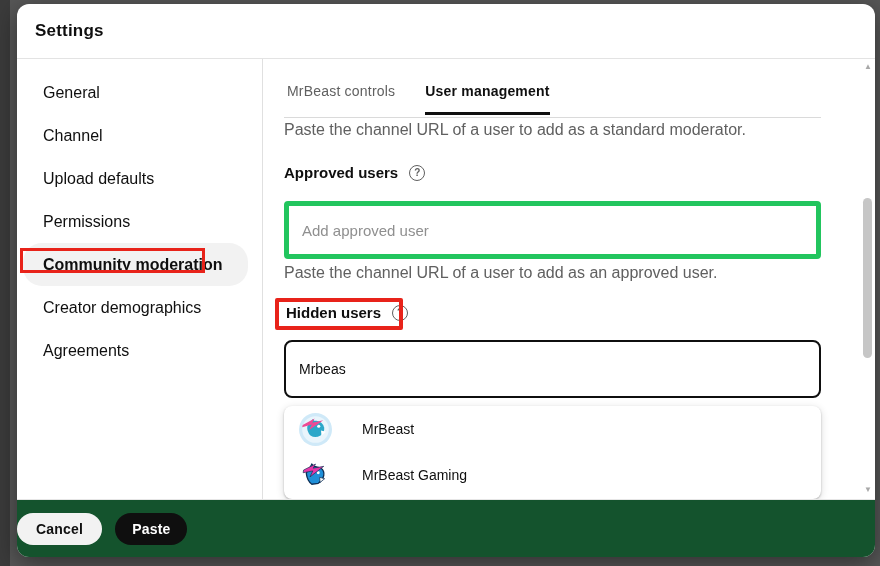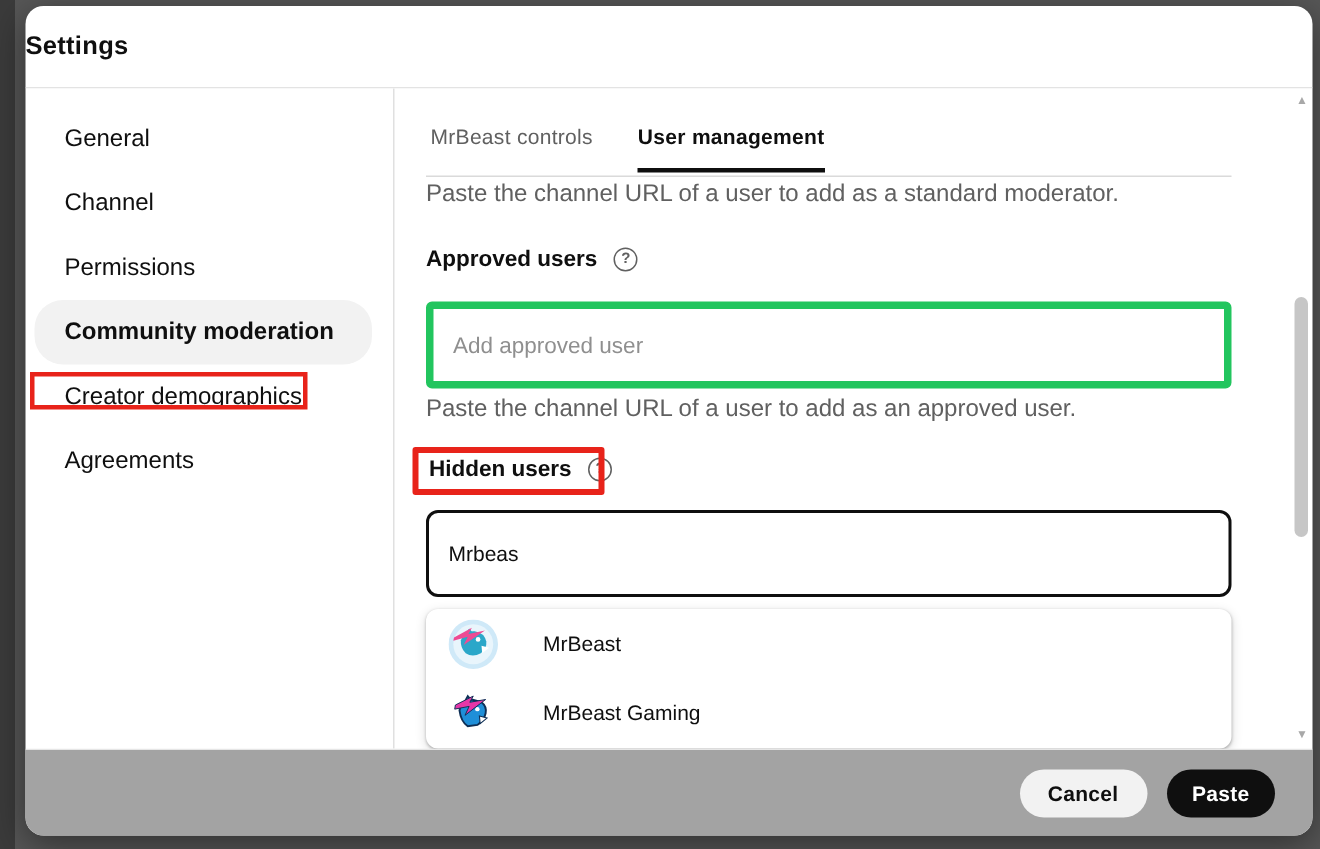--- a/index.html
+++ b/index.html
@@ -16,21 +16,21 @@
   }
   .dialog {
     position: absolute; left: 17px; top: 4px; width: 858px; height: 553px;
     background: #fff; border-radius: 12px;
     box-shadow: 0 6px 24px rgba(0,0,0,.45);
   }
   
   .dlg-header {
     position: absolute; top: 0; left: 0; right: 0; height: 55px;
     border-bottom: 1px solid #e3e3e3;
-    display: flex; align-items: center; 
+    display: flex; align-items: center; padding-left: 18px;
     border-radius: 12px 12px 0 0;
   }
   .dlg-title { font-size: 17px; font-weight: 700; letter-spacing: .2px; }
   
   .dlg-body {
     position: absolute; top: 55px; left: 0; width: 100%; height: 440px;
     display: flex;
   }
   .sidebar {
     width: 246px; flex: none; border-right: 1px solid #e0e0e0;
@@ -101,22 +101,22 @@
   .scroll-arrow {
     position: absolute; left: 843px; width: 16px; text-align: center;
     font-size: 8px; color: #a8a8a8; cursor: pointer; line-height: 8px;
   }
   .scroll-arrow.up { top: 59px; }
   .scroll-arrow.down { top: 482px; }
   
   .dlg-footer {
     position: absolute; bottom: 0; left: 0; right: 0; height: 58px;
     border-top: 1px solid #e6e6e6; border-radius: 0 0 12px 12px;
-    display: flex; align-items: center; justify-content: flex-end;
-    gap: 13px; padding-right: 25px; background: #a3a3a3;
+    display: flex; align-items: center; justify-content: flex-start;
+    gap: 13px; padding-right: 25px; background: #14532d;
   }
   .btn {
     height: 32px; border: none; border-radius: 16px; font-family: inherit;
     font-size: 14px; font-weight: 700; cursor: pointer; letter-spacing: .2px;
     display: flex; align-items: center; padding: 0 19px;
   }
   .btn.cancel { background: #f2f2f2; color: #0f0f0f; }
   .btn.save { background: #0f0f0f; color: #fff; padding: 0 17px; }
 </style>
 </head>
@@ -128,20 +128,21 @@
 
   <div class="dlg-header">
     <div class="dlg-title">Settings</div>
   </div>
 
   <div class="dlg-body">
 
     <div class="sidebar">
       <div class="side-item">General</div>
       <div class="side-item">Channel</div>
+      <div class="side-item">Upload defaults</div>
       <div class="side-item">Permissions</div>
       <div class="side-item selected">Community moderation</div>
       <div class="side-item">Creator demographics</div>
       <div class="side-item">Agreements</div>
     </div>
 
     <div class="content">
 
       <div class="tabbar">
         <div class="tab">MrBeast controls</div>

